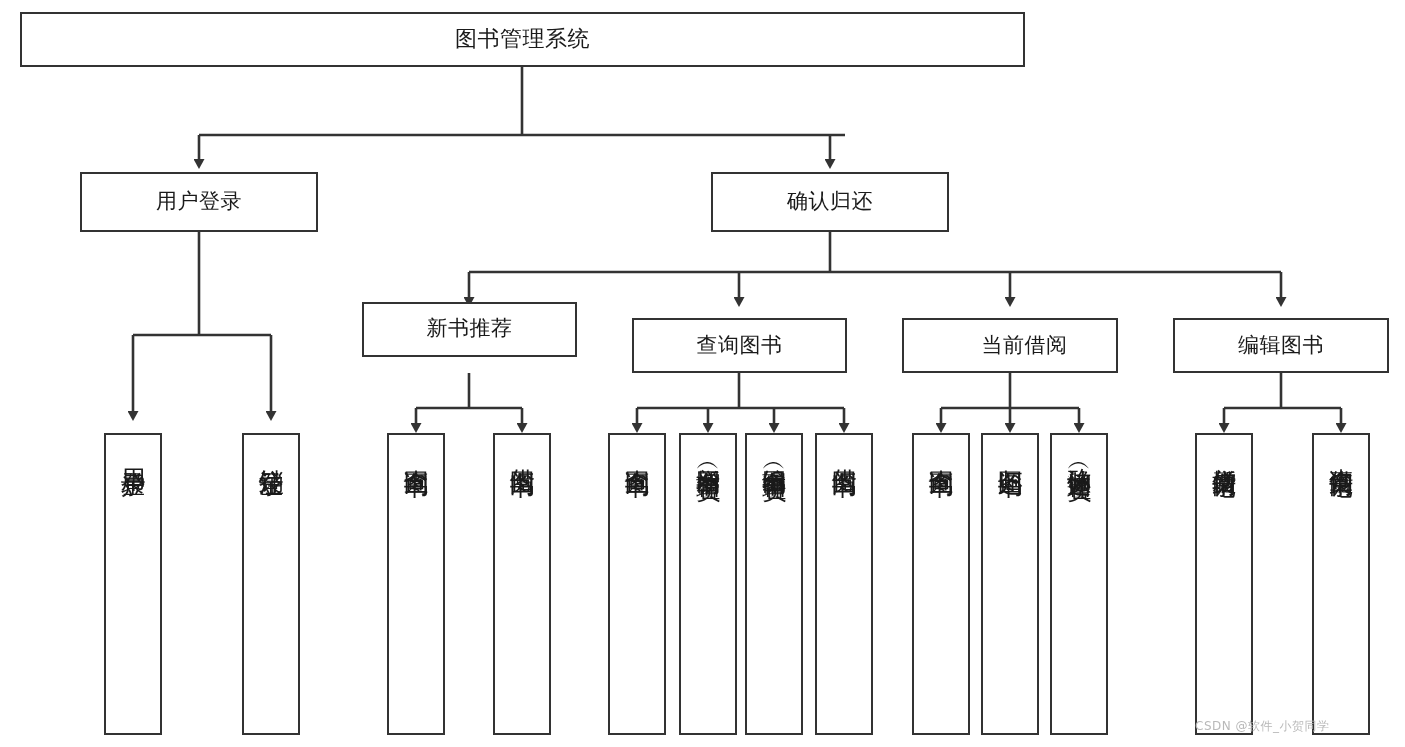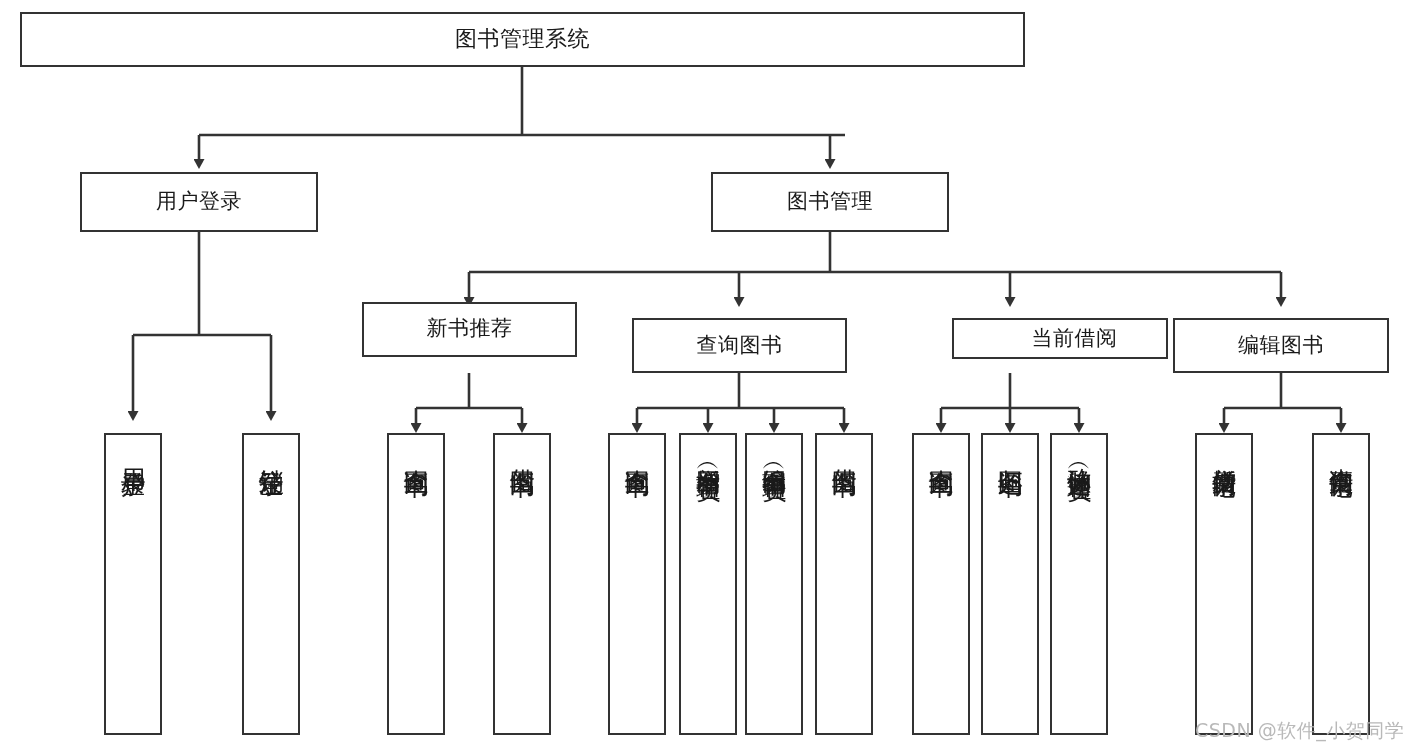--- a/index.html
+++ b/index.html
@@ -61,21 +61,21 @@
     line-height: 1.02;
     letter-spacing: 1.5px;
     white-space: nowrap;
   }
   .node.vert.tall-text .lbl {
     font-size: 24px;
   }
   .watermark {
     position: absolute;
     color: #b9b9b9;
-    font-size: 19px;
+    font-size: 12px;
     white-space: nowrap;
     letter-spacing: 0.5px;
     text-align: center;
   }
 </style>
 </head>
 <body>
 
 <div id="canvas">
 
@@ -130,30 +130,30 @@
   </svg>
 
   <div class="node root horiz" style="left:20px; top:12px; width:1005px; height:55px;">
     <span class="lbl">图书管理系统</span>
   </div>
 
   <div class="node horiz" style="left:80px; top:172px; width:238px; height:60px;">
     <span class="lbl">用户登录</span>
   </div>
   <div class="node horiz" style="left:711px; top:172px; width:238px; height:60px;">
-    <span class="lbl">图书管理</span>
+    <span class="lbl">确认归还</span>
   </div>
 
   <div class="node horiz" style="left:362px; top:302px; width:215px; height:55px;font-family:Liberation Mono, monospace;">
     <span class="lbl">新书推荐</span>
   </div>
   <div class="node horiz" style="left:632px; top:318px; width:215px; height:55px;">
     <span class="lbl">查询图书</span>
   </div>
-  <div class="node horiz" style="left:952px; top:318px; width:216px; height:41px;padding-left:29px;">
+  <div class="node horiz" style="left:902px; top:318px; width:216px; height:55px;padding-left:29px;">
     <span class="lbl">当前借阅</span>
   </div>
   <div class="node horiz" style="left:1173px; top:318px; width:216px; height:55px;">
     <span class="lbl">编辑图书</span>
   </div>
 
   <div class="node vert" style="left:104px; top:433px; width:58px; height:302px;">
     <span class="lbl">用户登录</span>
   </div>
   <div class="node vert" style="left:242px; top:433px; width:58px; height:302px;">

